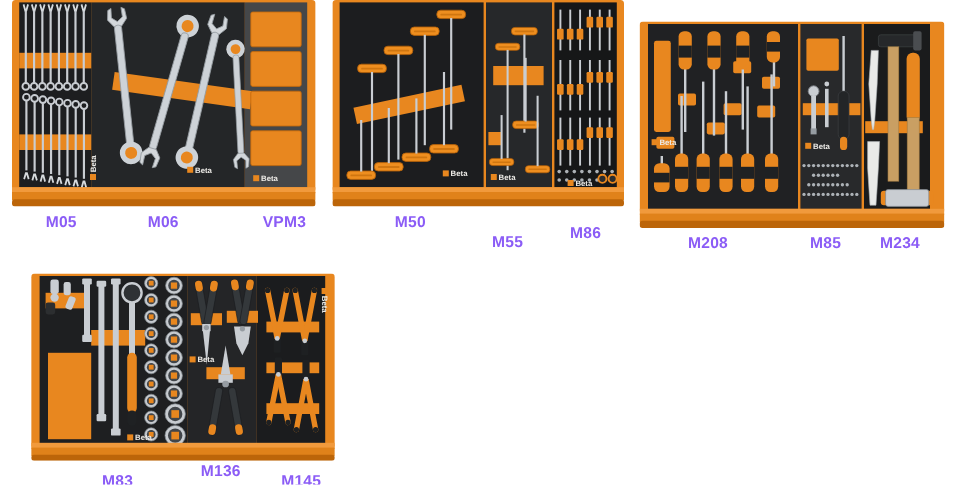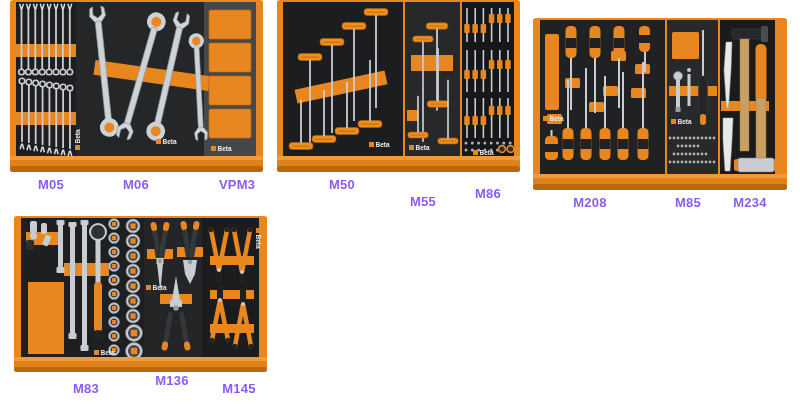--- a/index.html
+++ b/index.html
@@ -468,21 +468,21 @@
         <rect x="0" y="156" width="254" height="5" fill="#F19A3C"></rect>
         <rect x="0" y="160" width="254" height="7" fill="#E0821A"></rect>
         <rect x="0" y="166" width="254" height="6" rx="2.5" fill="#BC6509"></rect>
       </g>
     </svg>
     <span class="module-label" style="left:57px;top:177px">M208</span>
     <span class="module-label" style="left:155px;top:177px">M85</span>
     <span class="module-label" style="left:217px;top:177px">M234</span>
   </figure>
 
-  <figure class="tray" style="left:10px;top:212px;margin:4px">
+  <figure class="tray" style="left:10px;top:212px;margin:16px">
     <svg width="253" height="156" viewBox="0 0 253 156">
       <rect x="0" y="0" width="253" height="146" rx="3" fill="#E8871F"></rect>
       <rect x="7" y="2" width="123" height="140" fill="#1E1F21"></rect>
       <rect x="130" y="2" width="58" height="140" fill="#242527"></rect>
       <rect x="188" y="2" width="57" height="140" fill="#1B1C1E"></rect>
 
       <rect x="12" y="16" width="36" height="13" class="or"></rect>
       <rect x="50" y="47" width="45" height="13" class="or"></rect>
       <rect x="14" y="66" width="36" height="72" class="or"></rect>
       <g>

